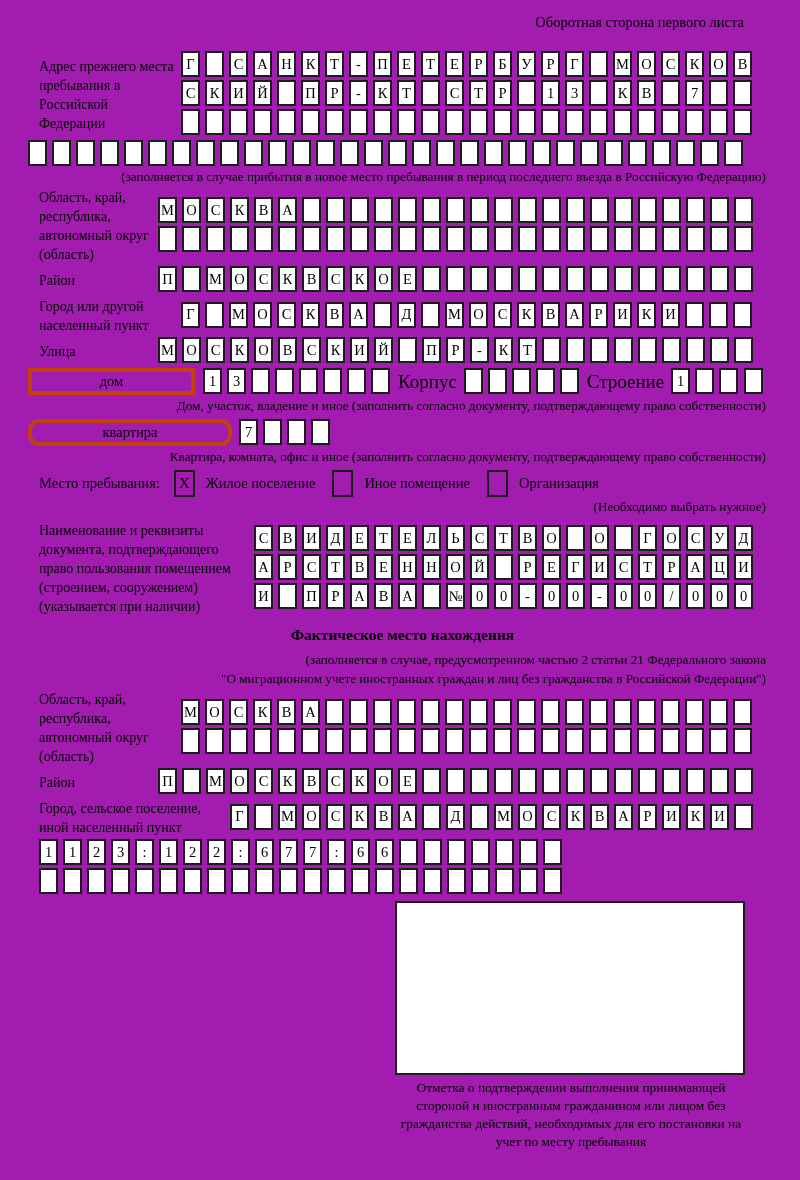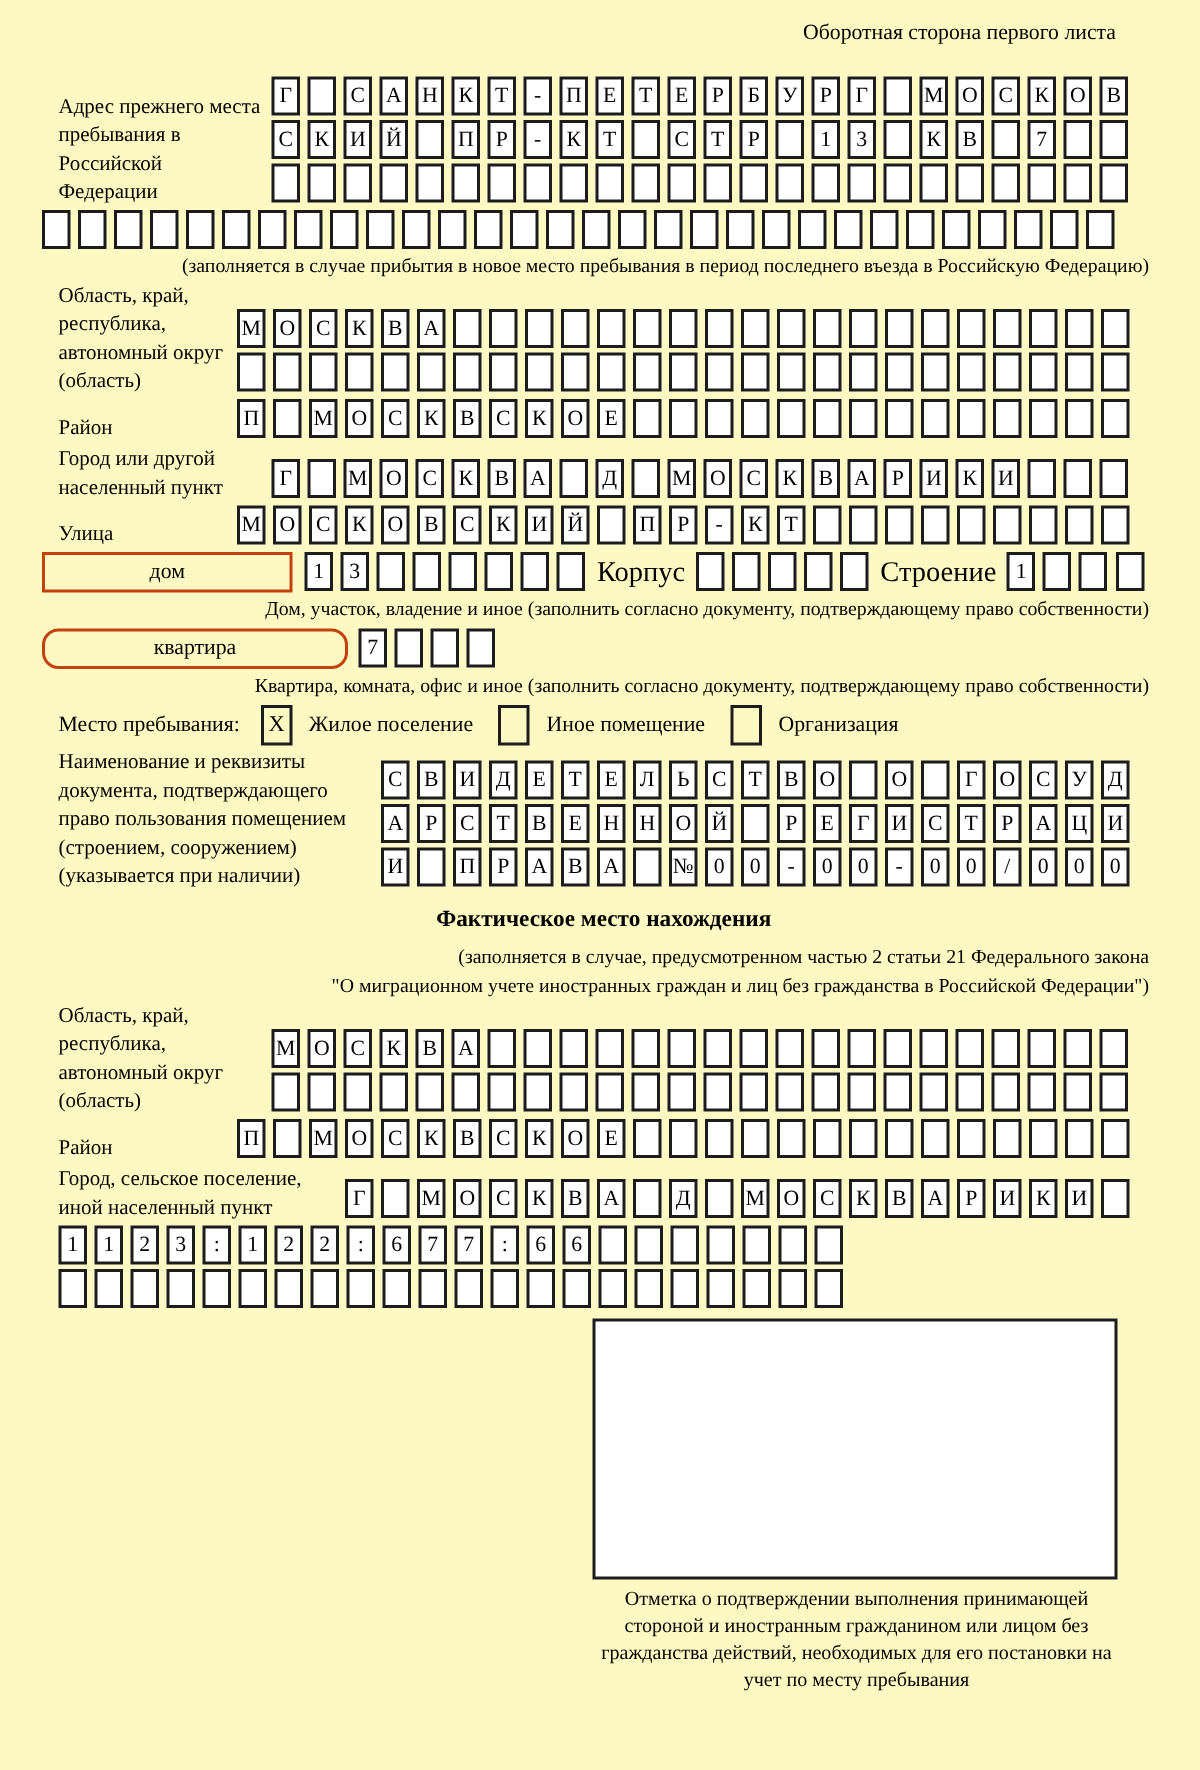--- a/index.html
+++ b/index.html
@@ -1,24 +1,24 @@
 <!DOCTYPE html>
 <html><head>
 <meta charset="utf-8">
 <style>
   html,body { margin:0; padding:0; background:#ffffff; }
   .page {
     width:800px; height:1180px; box-sizing:border-box;
     padding:0 34px 0 39px; overflow:hidden; position:relative;
-    background:#fef9c3; color:#000;
+    background:#a21caf; color:#000;
     font-family:"Liberation Serif", serif;
   }
   .title-right { text-align:right; font-size:14.5px; margin:14px 22px 20px 0; }
 
-  .field { display:flex; align-items:flex-end; margin-bottom:2px; }
+  .field { display:flex; align-items:center; margin-bottom:2px; }
   .lbl { font-size:14px; line-height:19px; flex-shrink:0; box-sizing:border-box; padding-right:7px; }
   .w119 { width:119px; } .w142 { width:142px; } .w191 { width:191px; } .w215 { width:215px; }
   .rows { flex:1 1 auto; }
   .rows .cells { margin-bottom:3px; }
 
   .cells { display:flex; flex-wrap:nowrap; gap:5px; }
   .cell {
     width:19px; height:26px; flex:0 0 19px; box-sizing:border-box;
     border:2px solid #1c1c1c; background:#fff;
     display:flex; align-items:center; justify-content:center;
@@ -30,21 +30,21 @@
   .note { font-size:13.2px; line-height:16px;text-align:right; }
   .note.center { margin:3px 0 3px; }
   .note.left { margin:3px 0 5px; }
   .note.choose { margin:1px 0 6px 204px; }
 
   .h2 { font-weight:bold; text-align:center; font-size:15.5px; margin:4px 0 8px; }
   .h2.fact { margin-top:10px; }
 
   .domline { display:flex; align-items:flex-start; margin:1px 0 2px -11px; }
   .namebox {
-    height:27px; box-sizing:border-box; border:2px solid #c2410c;
+    height:27px; box-sizing:border-box; border:4px solid #c2410c;
     display:flex; align-items:center; justify-content:center;
     font-size:14.5px; flex-shrink:0;
   }
   .dombox { width:167px; margin-right:8px; }
   .kvbox  { width:204px; margin-right:7px;border-radius:11px; }
   .inline-lbl { font-size:19px; line-height:27px; margin:0 7px 0 8px; white-space:nowrap; }
   .xgap { margin-left:6px; }
 
   .mesto-line { display:flex; align-items:center; margin:2px 0 2px; }
   .mesto-lbl { font-size:14.5px; margin-right:14px; white-space:nowrap; }
@@ -390,20 +390,21 @@
     <span class="mesto-lbl">Место пребывания:</span>
     <span class="options">
         <span class="checkbox">X</span>
         <span class="opt-label">Жилое поселение</span>
         <span class="checkbox"></span>
         <span class="opt-label">Иное помещение</span>
         <span class="checkbox"></span>
         <span class="opt-label">Организация</span>
       </span>
   </div>
+  <div class="note choose">(Необходимо выбрать нужное)</div>
 
   <div class="field">
     <div class="lbl w215">Наименование и реквизиты документа, подтверждающего право пользования помещением (строением, сооружением) (указывается при наличии)</div>
     <div class="rows">
       <div class="cells">
           <span class="cell">С</span>
           <span class="cell">В</span>
           <span class="cell">И</span>
           <span class="cell">Д</span>
           <span class="cell">Е</span>

